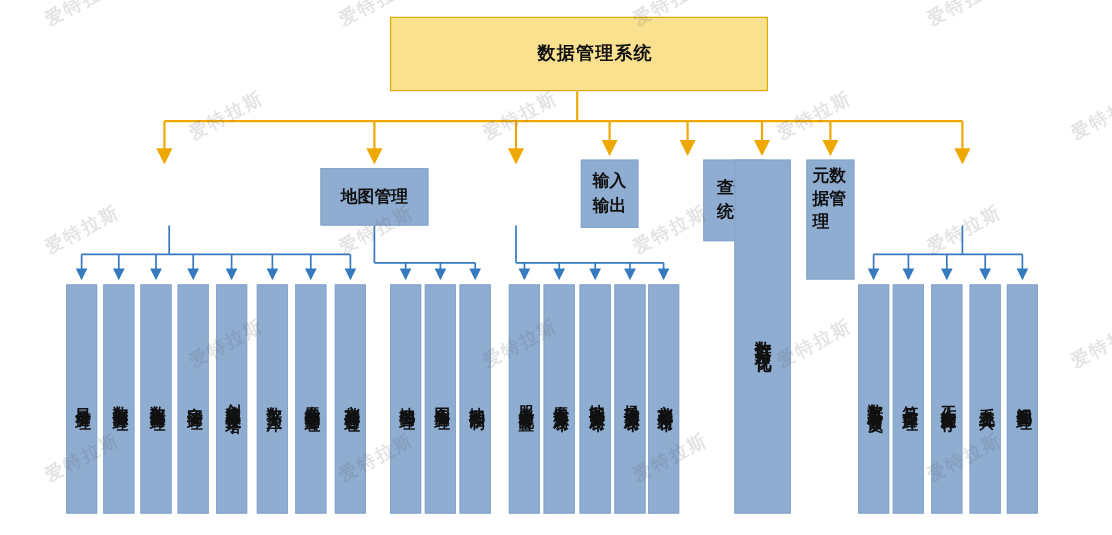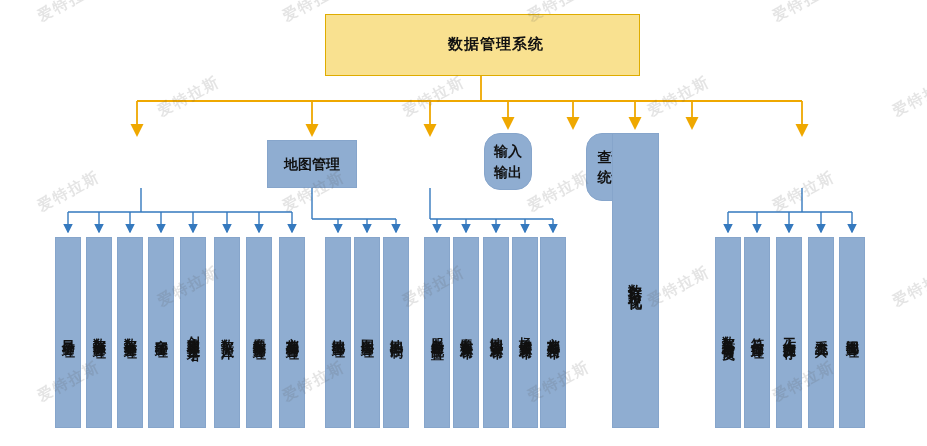--- a/index.html
+++ b/index.html
@@ -20,21 +20,21 @@
     font-weight:700;font-size:14px;line-height:1.45;text-align:center;color:#111;
   }
   .root{
     background:#F9E190;border:1.5px solid #DFAC00;font-size:15px;letter-spacing:1px;
   }
   .vbox{
     writing-mode:vertical-rl;text-orientation:upright;
     font-size:13px;letter-spacing:2px;line-height:26px;
   }
   .tallv{font-size:14px;letter-spacing:3px;}
-  .wrap2{align-items:center;padding:0 9px;border-radius:16px;}
+  .wrap2{align-items:center;padding:0 9px;}
   .wrap2b{padding:0 10px;}
   .meta{
     align-items:flex-start;justify-content:flex-start;text-align:left;
     padding:4px 4px;line-height:1.35;
   }
 </style>
 </head>
 <body>
 
 <div class="canvas">
@@ -88,20 +88,21 @@
     <line x1="821" y1="212" x2="821" y2="232" stroke="#3579BE" stroke-width="1.4" marker-end="url(#ba)"></line>
     <line x1="852" y1="212" x2="852" y2="232" stroke="#3579BE" stroke-width="1.4" marker-end="url(#ba)"></line>
   </svg>
 
   <div class="node root" style="left:325px;top:14px;width:315px;height:62px;padding-left:27px;">数据管理系统</div>
 
   <div class="node" style="left:267px;top:140px;width:90px;height:48px;">地图管理</div>
   <div class="node wrap2" style="left:484px;top:133px;width:48px;height:57px;">输入输出</div>
   <div class="node wrap2 wrap2b" style="left:548px;top:133px;width:51px;height:68px;margin-left:38px;">查询统计</div>
   <div class="node vbox tallv" style="left:612px;top:133px;width:47px;height:295px;">数据可视化</div>
+  <div class="node meta" style="left:672px;top:133px;width:40px;height:100px;">元数据管理</div>
 
   <div class="node vbox" style="left:55px;top:237px;width:26px;height:191px;">目录管理</div>
   <div class="node vbox" style="left:86px;top:237px;width:26px;height:191px;">数据源管理</div>
   <div class="node vbox" style="left:117px;top:237px;width:26px;height:191px;">数据集管理</div>
   <div class="node vbox" style="left:148px;top:237px;width:26px;height:191px;">字段管理</div>
   <div class="node vbox" style="left:180px;top:237px;width:26px;height:191px;">创建影像金字塔</div>
   <div class="node vbox" style="left:214px;top:237px;width:26px;height:191px;">数据入库</div>
   <div class="node vbox" style="left:246px;top:237px;width:26px;height:191px;">专题数据管理</div>
   <div class="node vbox" style="left:279px;top:237px;width:26px;height:191px;">文档资料管理</div>
 

